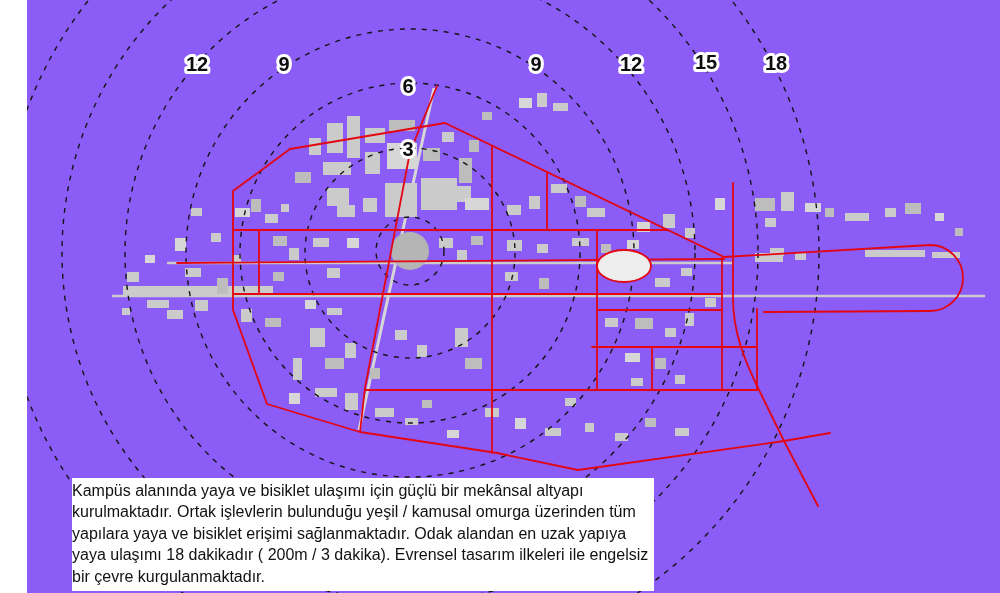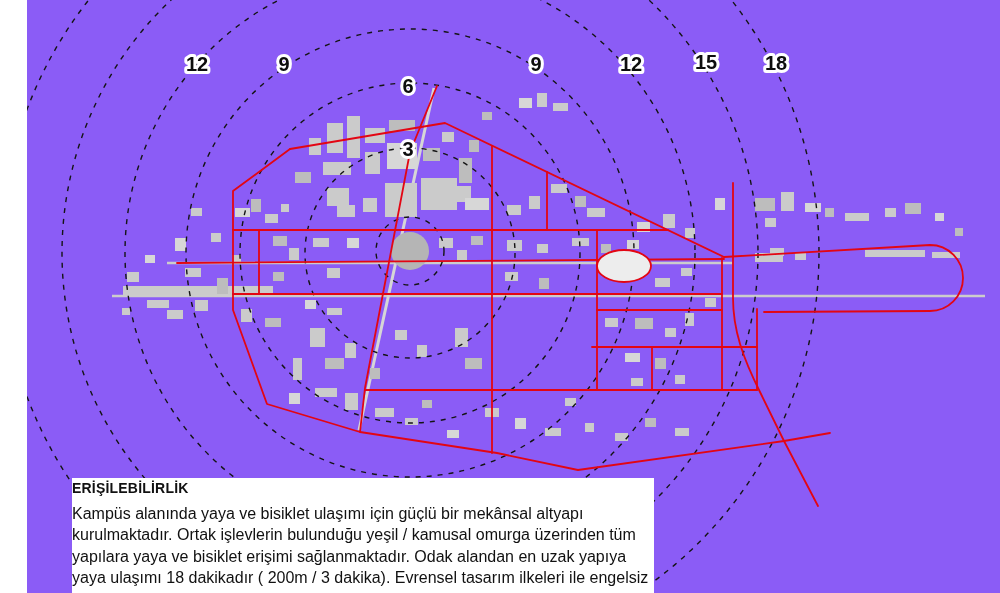--- a/index.html
+++ b/index.html
@@ -196,17 +196,16 @@
       <text class="ring-label" x="381" y="93" data-name="ring-label-6">6</text>
       <text class="ring-label" x="381" y="156" data-name="ring-label-3">3</text>
       <text class="ring-label" x="509" y="71" data-name="ring-label-9-right">9</text>
       <text class="ring-label" x="604" y="71" data-name="ring-label-12-right">12</text>
       <text class="ring-label" x="679" y="69" data-name="ring-label-15">15</text>
       <text class="ring-label" x="749" y="70" data-name="ring-label-18">18</text>
     </g>
   </svg>
 
   <div class="caption" data-name="caption-block">
-    <h1 data-name="section-title">ERİŞİLEBİLİRLİK</h1>
     <p data-name="section-body">Kampüs alanında yaya ve bisiklet ulaşımı için güçlü bir mekânsal altyapı kurulmaktadır. Ortak işlevlerin bulunduğu yeşil / kamusal omurga üzerinden tüm yapılara yaya ve bisiklet erişimi sağlanmaktadır.  Odak alandan en uzak yapıya yaya ulaşımı 18 dakikadır ( 200m / 3 dakika). Evrensel tasarım ilkeleri ile engelsiz bir çevre kurgulanmaktadır.</p>
   </div>
 
 </div>
 
 </body></html>

